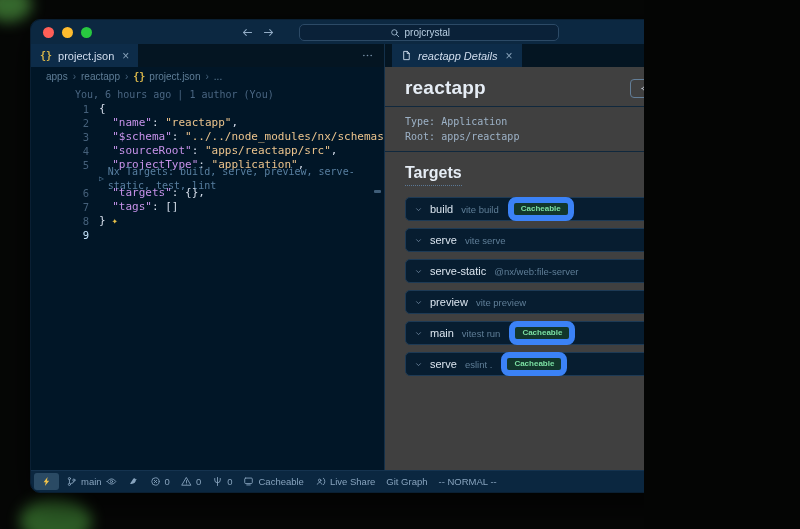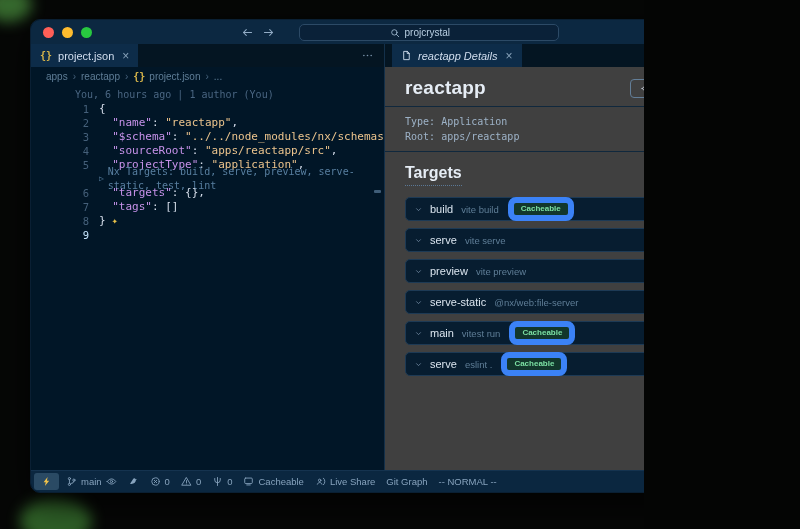--- a/index.html
+++ b/index.html
@@ -328,22 +328,22 @@
                 </span>
               </div>
               <div class="tcard">
                 <span class="tchev">
                   <span>
                     <svg class="ic" width="9" height="9" viewBox="0 0 16 16" fill="none" stroke="currentColor" stroke-width="1.3" stroke-linecap="round" stroke-linejoin="round">
                       <path d="M4.5 6.5L8 10l3.5-3.5"></path>
                     </svg>
                   </span>
                 </span>
-                <span class="tname">preview</span>
-                <span class="tcmd">vite preview</span>
+                <span class="tname">serve-static</span>
+                <span class="tcmd">@nx/web:file-server</span>
                 <span class="tbtns">
                   <button class="tbtn">
                     <span>
                       <svg class="ic" width="10" height="10" viewBox="0 0 16 16" fill="none" stroke="currentColor" stroke-width="1.3" stroke-linecap="round" stroke-linejoin="round">
                         <path d="M1.8 8s2.4-3.8 6.2-3.8S14.2 8 14.2 8s-2.4 3.8-6.2 3.8S1.8 8 1.8 8z"></path>
                         <circle cx="8" cy="8" r="1.7"></circle>
                       </svg>
                     </span>
                   </button>
                   <button class="tbtn">
@@ -356,22 +356,22 @@
                 </span>
               </div>
               <div class="tcard">
                 <span class="tchev">
                   <span>
                     <svg class="ic" width="9" height="9" viewBox="0 0 16 16" fill="none" stroke="currentColor" stroke-width="1.3" stroke-linecap="round" stroke-linejoin="round">
                       <path d="M4.5 6.5L8 10l3.5-3.5"></path>
                     </svg>
                   </span>
                 </span>
-                <span class="tname">serve-static</span>
-                <span class="tcmd">@nx/web:file-server</span>
+                <span class="tname">preview</span>
+                <span class="tcmd">vite preview</span>
                 <span class="tbtns">
                   <button class="tbtn">
                     <span>
                       <svg class="ic" width="10" height="10" viewBox="0 0 16 16" fill="none" stroke="currentColor" stroke-width="1.3" stroke-linecap="round" stroke-linejoin="round">
                         <path d="M1.8 8s2.4-3.8 6.2-3.8S14.2 8 14.2 8s-2.4 3.8-6.2 3.8S1.8 8 1.8 8z"></path>
                         <circle cx="8" cy="8" r="1.7"></circle>
                       </svg>
                     </span>
                   </button>
                   <button class="tbtn">

